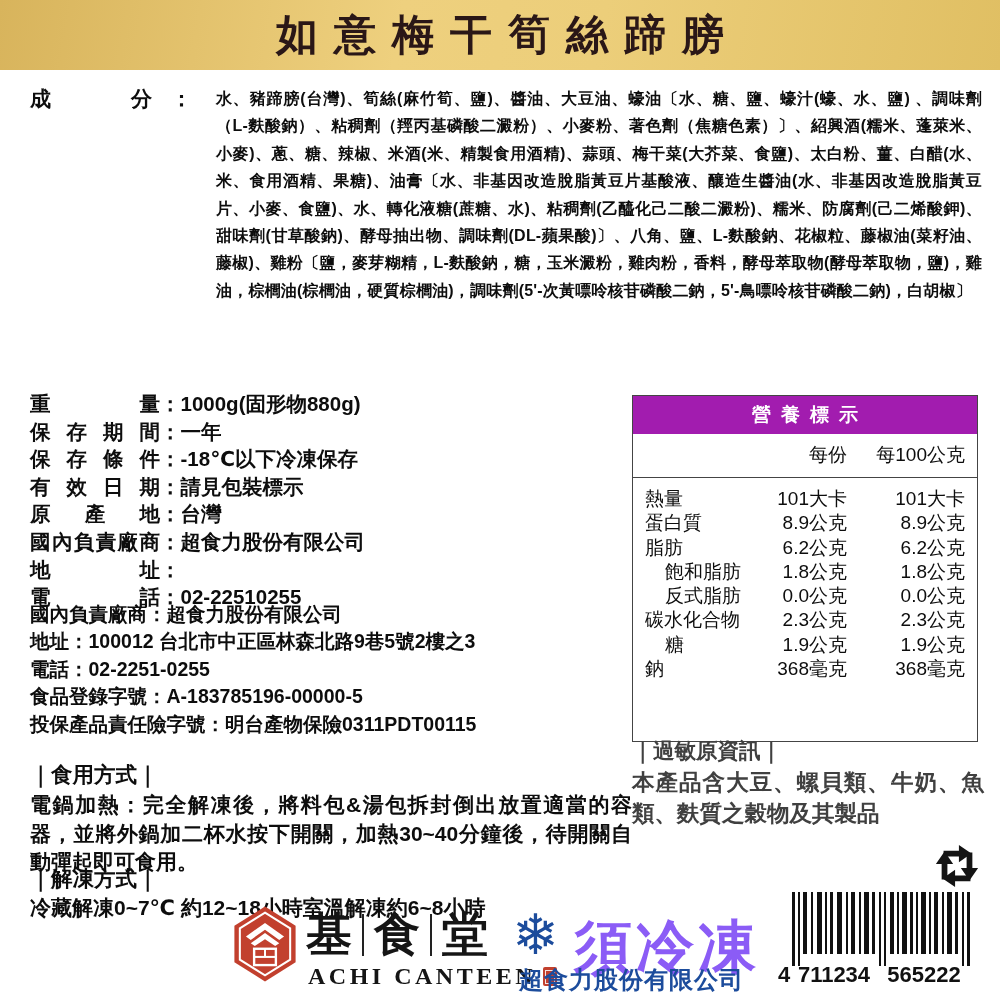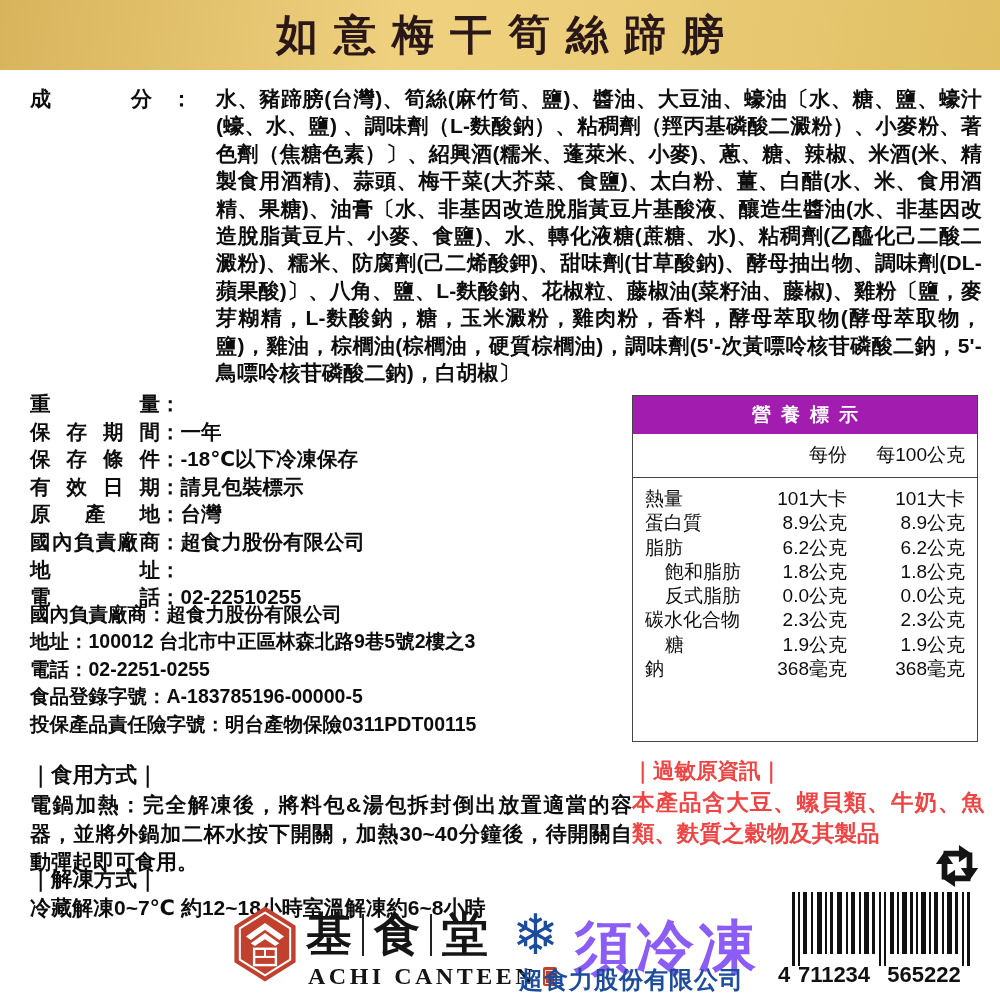--- a/index.html
+++ b/index.html
@@ -10,21 +10,21 @@
   .banner{position:absolute;left:0;top:0;width:1000px;height:70px;
           background:linear-gradient(100deg,#d8b45c 0%,#eed07e 40%,#ecce7a 60%,#e0bf63 100%);
           display:flex;align-items:center;justify-content:center;}
   .banner-title{font-family:"Liberation Serif","DejaVu Serif",serif;font-weight:700;
           font-size:42px;letter-spacing:16px;color:#2a1717;padding-left:16px;}
 
   
   .ingredients{position:absolute;left:30px;top:85px;width:952px;display:flex;align-items:flex-start;}
   .ing-label{flex:0 0 186px;display:flex;font-weight:700;font-size:21px;line-height:27.4px;gap:19px;}
   .jspread{display:inline-block;width:122px;text-align:justify;text-align-last:justify;}
-  .ing-text{flex:1;font-weight:700;font-size:21px;line-height:27.4px;letter-spacing:0.2px;
+  .ing-text{flex:1;font-weight:700;font-size:16px;line-height:27.4px;letter-spacing:0.2px;
             text-align:justify;}
 
   
   .info-left{position:absolute;left:30px;top:390px;width:595px;}
   .info-row{display:flex;font-weight:700;font-size:20.5px;line-height:27.6px;white-space:nowrap;}
   .jlabel{display:inline-block;width:130px;text-align:justify;text-align-last:justify;flex:0 0 130px;}
   .colon{flex:0 0 auto;}
   .ival{flex:0 0 auto;}
 
   
@@ -47,21 +47,21 @@
   .nut-row .v{text-align:right;}
 
   
   .usage{position:absolute;left:30px;top:762px;width:602px;}
   .sec-header{font-weight:700;font-size:21.5px;line-height:26px;margin-bottom:3px;}
   .sec-body{font-weight:700;font-size:21px;line-height:28.5px;text-align:justify;}
   .thaw{position:absolute;left:30px;top:866px;width:620px;}
   .thaw .sec-body{white-space:nowrap;line-height:26px;}
 
   
-  .allergen{position:absolute;left:632px;top:758px;width:352px;color:#ef4444;}
+  .allergen{position:absolute;left:632px;top:738px;width:352px;color:#404040;}
   .allergen .sec-body{font-size:22.5px;line-height:31px;}
 
   
   .recycle{position:absolute;left:933px;top:842px;width:48px;height:48px;}
 
   
   .hexlogo{position:absolute;left:231px;top:905px;width:68px;height:78px;}
   .brand-name{position:absolute;left:306px;top:912px;display:flex;align-items:center;}
   .brand-char{font-family:"Liberation Serif","DejaVu Serif",serif;font-weight:700;
               font-size:46px;line-height:46px;color:#151515;}
@@ -97,20 +97,21 @@
       <span class="jspread"><span>成</span><span>分</span></span>
         <span>：</span>
     </div>
     <div class="ing-text">水、豬蹄膀(台灣)、筍絲(麻竹筍、鹽)、醬油、大豆油、蠔油〔水、糖、鹽、蠔汁(蠔、水、鹽) 、調味劑（L-麩酸鈉）、粘稠劑（羥丙基磷酸二澱粉）、小麥粉、著色劑（焦糖色素）〕、紹興酒(糯米、蓬萊米、小麥)、蔥、糖、辣椒、米酒(米、精製食用酒精)、蒜頭、梅干菜(大芥菜、食鹽)、太白粉、薑、白醋(水、米、食用酒精、果糖)、油膏〔水、非基因改造脫脂黃豆片基酸液、釀造生醬油(水、非基因改造脫脂黃豆片、小麥、食鹽)、水、轉化液糖(蔗糖、水)、粘稠劑(乙醯化己二酸二澱粉)、糯米、防腐劑(己二烯酸鉀)、甜味劑(甘草酸鈉)、酵母抽出物、調味劑(DL-蘋果酸)〕、八角、鹽、L-麩酸鈉、花椒粒、藤椒油(菜籽油、藤椒)、雞粉〔鹽，麥芽糊精，L-麩酸鈉，糖，玉米澱粉，雞肉粉，香料，酵母萃取物(酵母萃取物，鹽)，雞油，棕櫚油(棕櫚油，硬質棕櫚油)，調味劑(5'-次黃嘌呤核苷磷酸二鈉，5'-鳥嘌呤核苷磷酸二鈉)，白胡椒〕</div>
   </div>
 
   <div class="info-left">
     <div class="info-row">
       <span class="jlabel">重量</span>
         <span class="colon">：</span>
+        <span class="ival">1000g(固形物880g)</span>
     </div>
     <div class="info-row">
       <span class="jlabel">保存期間</span>
         <span class="colon">：</span>
         <span class="ival">一年</span>
     </div>
     <div class="info-row">
       <span class="jlabel">保存條件</span>
         <span class="colon">：</span>
         <span class="ival">-18℃以下冷凍保存</span>

